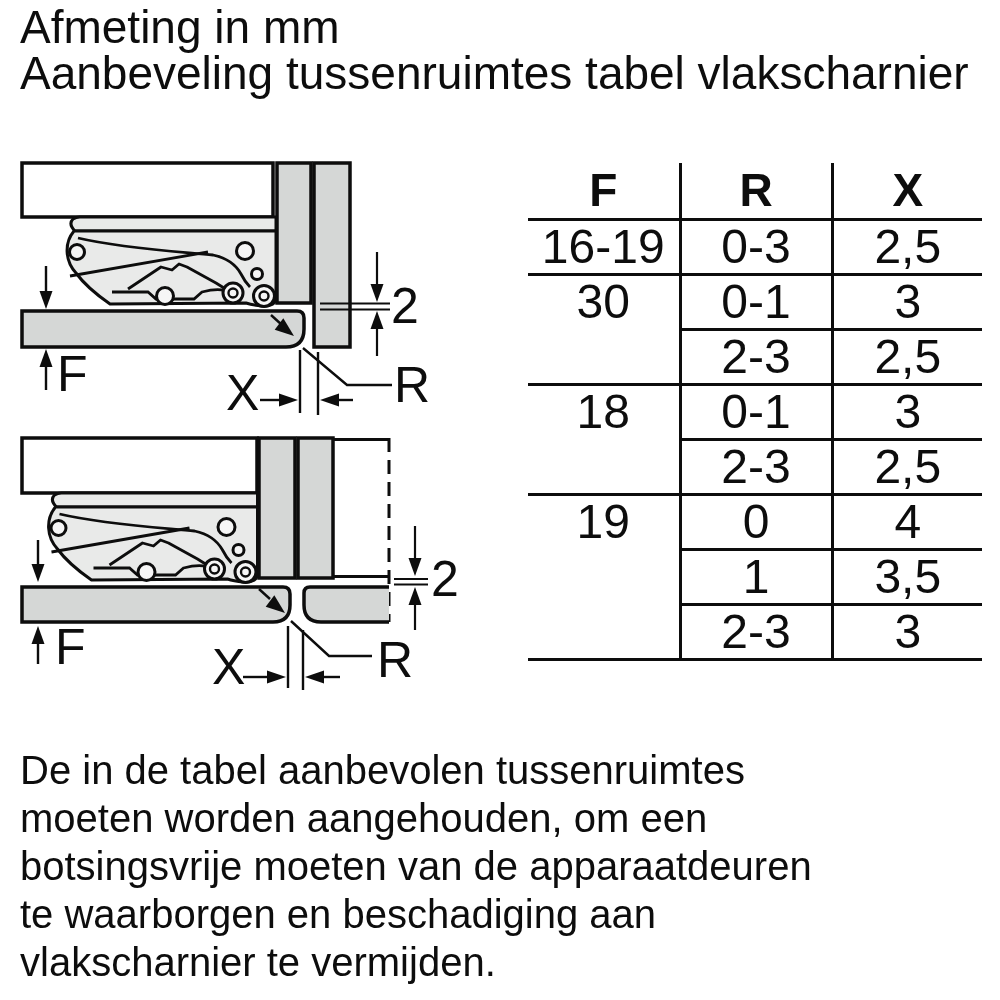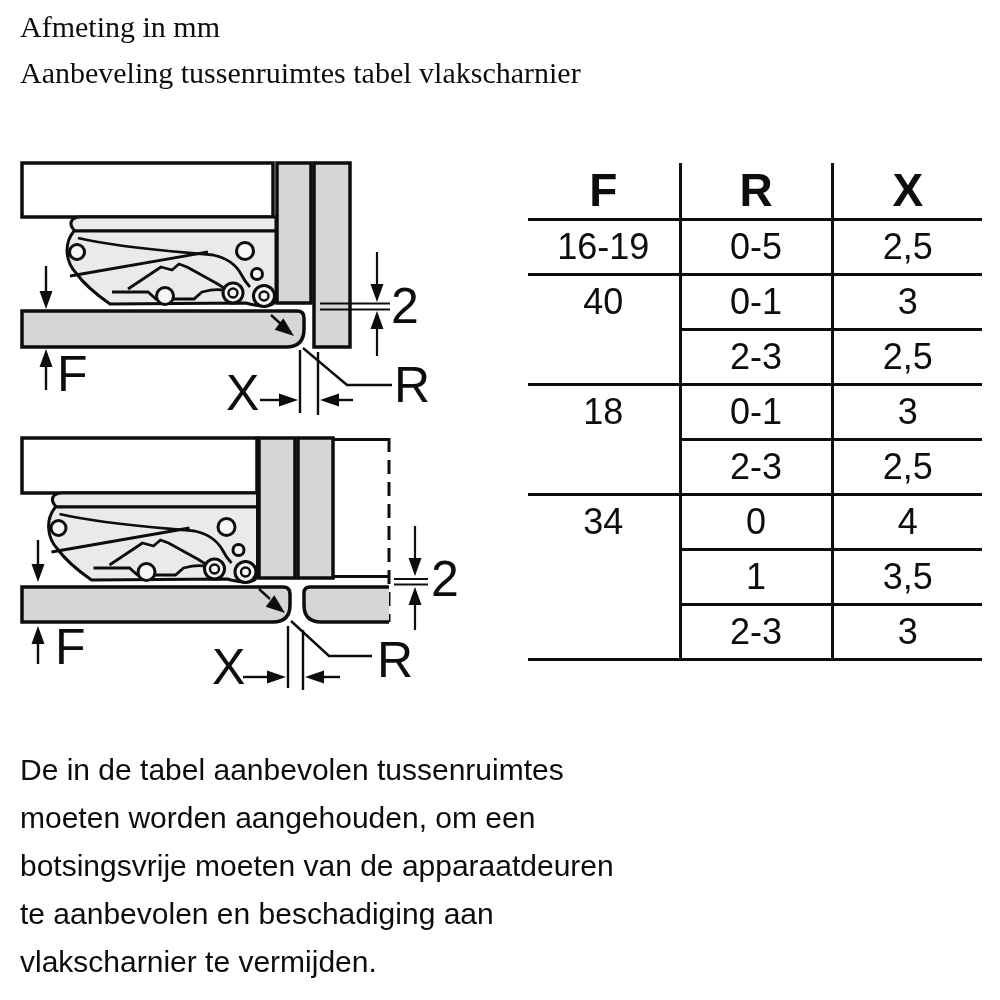--- a/index.html
+++ b/index.html
@@ -6,46 +6,45 @@
   body {
     width:1000px; height:1000px;
     background:#ffffff;
     font-family:"Liberation Sans", sans-serif;
     color:#0d0d0d;
     position:relative;
     overflow:hidden;
   }
   .title {
     position:absolute; left:20px; top:4px;
-    font-size:30px; line-height:46px; letter-spacing:0px;
+    font-size:46px; line-height:46px; letter-spacing:0px;
     white-space:nowrap;
-    font-family:Liberation Serif, serif;
   }
   .para {
     position:absolute; left:20px; top:746px;
-    font-size:30px; line-height:48px; white-space:nowrap;
+    font-size:40px; line-height:48px; white-space:nowrap;
   }
   svg.diagram { position:absolute; }
   #svg-top { left:0; top:150px; }
   #svg-bottom { left:0; top:420px; }
 
   table.spec {
     position:absolute; left:528px; top:163px;
     border-collapse:collapse; table-layout:fixed;
     width:454px;
   }
   table.spec th, table.spec td {
     padding:0; margin:0; text-align:center;
     font-family:"Liberation Sans", sans-serif;
   }
   table.spec th {
     height:55px; font-size:46px; font-weight:bold; line-height:55px;
   }
   table.spec td {
-    height:52px; font-size:36px; font-weight:normal; line-height:52px;
+    height:52px; font-size:48px; font-weight:normal; line-height:52px;
   }
   .vl { border-left:3px solid #0d0d0d; }
   .bb { border-bottom:3px solid #0d0d0d; }
   .vtop { vertical-align:top; }
 </style>
 </head>
 <body>
 
 <div class="title">
   <div>Afmeting in mm</div>
@@ -186,56 +185,56 @@
       <col style="width:150px">
     </colgroup>
   <tbody>
       <tr>
     <th class="bb">F</th>
     <th class="bb vl">R</th>
     <th class="bb vl">X</th>
   </tr>
   <tr>
     <td class="bb">16-19</td>
-    <td class="bb vl">0-5</td>
+    <td class="bb vl">0-3</td>
     <td class="bb vl">2,5</td>
   </tr>
   <tr>
-    <td class="bb vtop" rowspan="2">40</td>
+    <td class="bb vtop" rowspan="2">30</td>
     <td class="bb vl">0-1</td>
     <td class="bb vl">3</td>
   </tr>
   <tr>
     <td class="bb vl">2-3</td>
     <td class="bb vl">2,5</td>
   </tr>
   <tr>
     <td class="bb vtop" rowspan="2">18</td>
     <td class="bb vl">0-1</td>
     <td class="bb vl">3</td>
   </tr>
   <tr>
     <td class="bb vl">2-3</td>
     <td class="bb vl">2,5</td>
   </tr>
   <tr>
-    <td class="bb vtop" rowspan="3">34</td>
+    <td class="bb vtop" rowspan="3">19</td>
     <td class="bb vl">0</td>
     <td class="bb vl">4</td>
   </tr>
   <tr>
     <td class="bb vl">1</td>
     <td class="bb vl">3,5</td>
   </tr>
   <tr>
     <td class="bb vl">2-3</td>
     <td class="bb vl">3</td>
   </tr>
 </tbody>
   </table>
 
 <div class="para">
   <div>De in de tabel aanbevolen tussenruimtes</div>
   <div>moeten worden aangehouden, om een</div>
   <div>botsingsvrije moeten van de apparaatdeuren</div>
-  <div>te aanbevolen en beschadiging aan</div>
+  <div>te waarborgen en beschadiging aan</div>
   <div>vlakscharnier te vermijden.</div>
 </div>
 
 </body></html>

